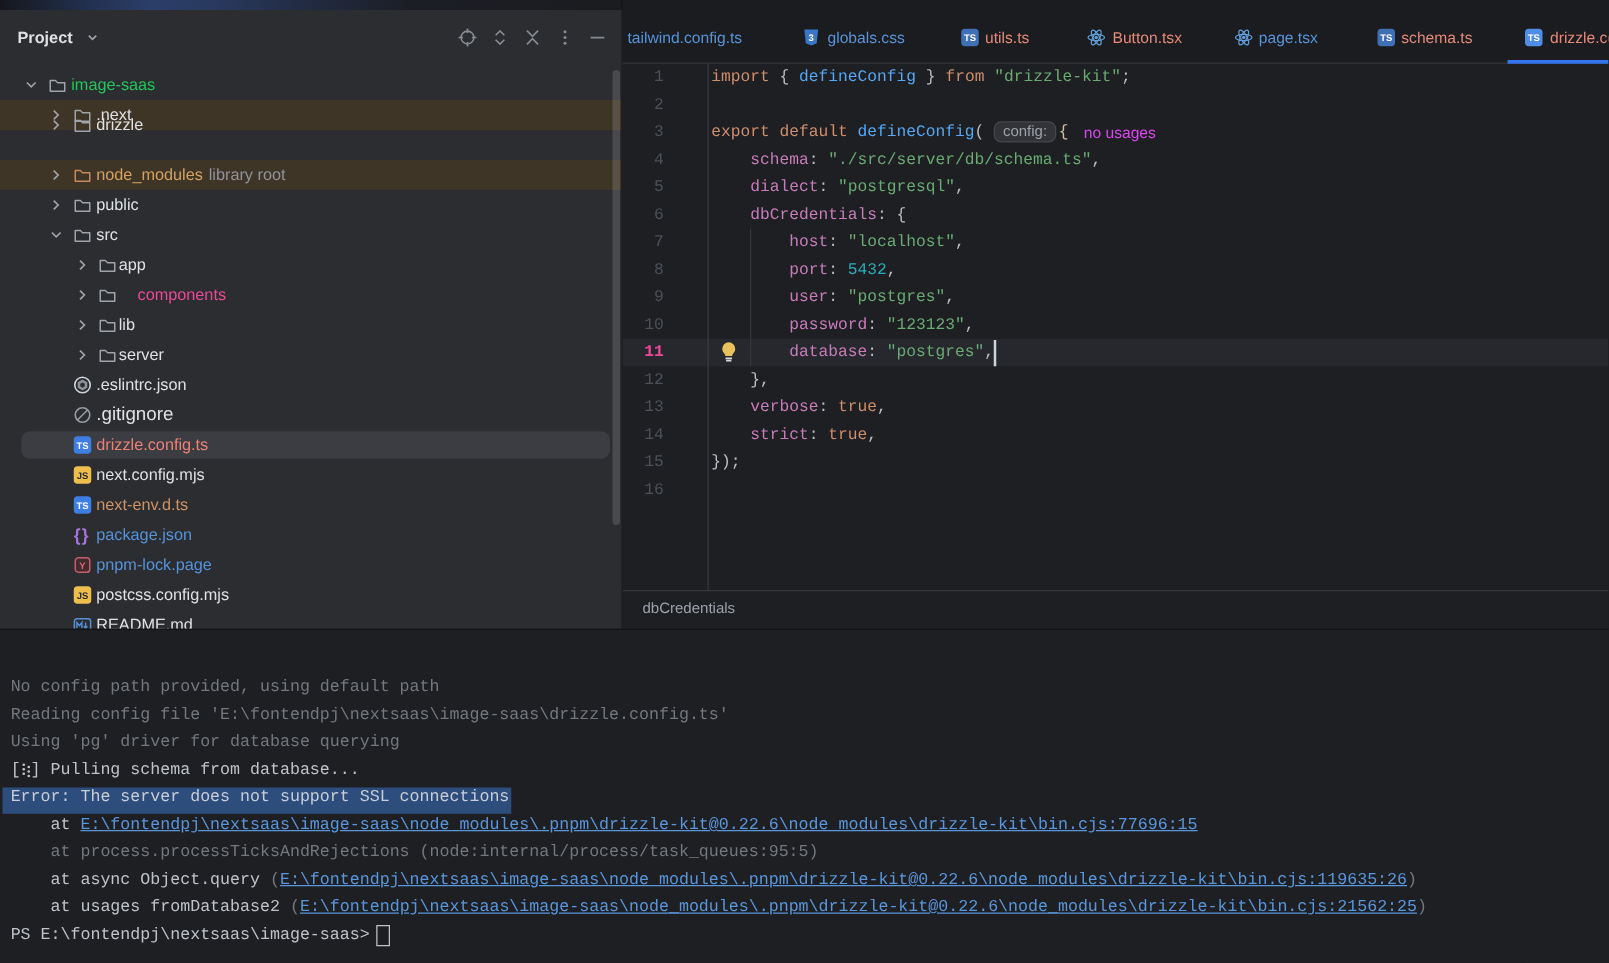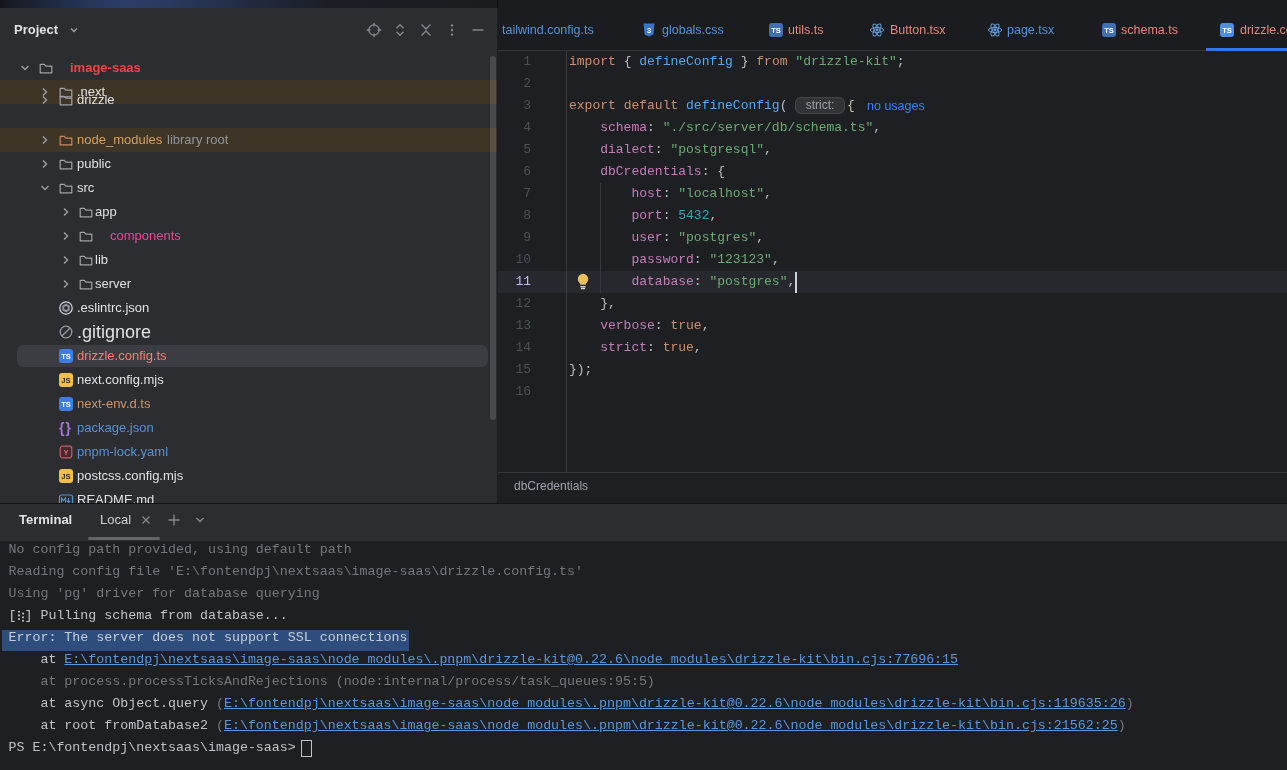--- a/index.html
+++ b/index.html
@@ -51,21 +51,21 @@
     </svg>
 
     <div id="tree">
     <div class="abs" style="left:0;top:48px;width:497px;height:24px;">
           <svg class="abs" style="left:17px;top:4px;" width="16" height="16" viewBox="0 0 16 16">
             <polyline points="4.5,6 8,9.5 11.5,6" fill="none" stroke="#9da0a6" stroke-width="1.4"></polyline>
           </svg>
           <svg class="abs" style="left:38px;top:4px;" width="16" height="16" viewBox="0 0 16 16">
             <path d="M2.2 4.3 H6.3 L7.9 6.1 H13.8 V12.9 H2.2 Z" fill="none" stroke="#9fa3aa" stroke-width="1.2" stroke-linejoin="round"></path>
           </svg>
-          <div class="abs" style="left:70px;top:0;height:24px;line-height:24px;font-size:13px;color:#ef4444;font-weight:bold;white-space:pre;">image-saas</div>
+          <div class="abs" style="left:57px;top:0;height:24px;line-height:24px;font-size:13px;color:#22c55e;font-weight:normal;white-space:pre;">image-saas</div>
         </div>
     <div class="abs" style="left:0;top:72px;width:497px;height:24px;background:#3e3527;">
           <svg class="abs" style="left:37px;top:4px;" width="16" height="16" viewBox="0 0 16 16">
             <polyline points="6,4.5 9.5,8 6,11.5" fill="none" stroke="#9da0a6" stroke-width="1.4"></polyline>
           </svg>
           <svg class="abs" style="left:58px;top:4px;" width="16" height="16" viewBox="0 0 16 16">
             <path d="M2.2 4.3 H6.3 L7.9 6.1 H13.8 V12.9 H2.2 Z" fill="none" stroke="#9fa3aa" stroke-width="1.2" stroke-linejoin="round"></path>
           </svg>
           <div class="abs" style="left:77px;top:0;height:24px;line-height:24px;font-size:13px;color:#dfe1e5;white-space:pre;">.next</div>
         </div>
@@ -148,21 +148,21 @@
             <polygon points="8,3.6 11.8,5.8 11.8,10.2 8,12.4 4.2,10.2 4.2,5.8" fill="#8e929a"></polygon>
             <polygon points="8,5.9 9.8,7 9.8,9 8,10.1 6.2,9 6.2,7" fill="#2b2d30"></polygon>
           </svg>
           <div class="abs" style="left:77px;top:0;height:24px;line-height:24px;font-size:13px;color:#dfe1e5;white-space:pre;">.eslintrc.json</div>
         </div>
     <div class="abs" style="left:0;top:312px;width:497px;height:24px;">
           <svg class="abs" style="left:58px;top:4px;" width="16" height="16" viewBox="0 0 16 16">
             <circle cx="8" cy="8" r="5.8" fill="none" stroke="#969aa2" stroke-width="1.3"></circle>
             <path d="M4.2 11.8 L11.8 4.2" stroke="#969aa2" stroke-width="1.3"></path>
           </svg>
-          <div class="abs" style="left:77px;top:0;height:24px;line-height:24px;font-size:18px;color:#dfe1e5;white-space:pre;">.gitignore</div>
+          <div class="abs" style="left:77px;top:0;height:24px;line-height:24px;font-size:15px;color:#dfe1e5;white-space:pre;">.gitignore</div>
         </div>
     <div class="abs" style="left:17px;top:337px;width:471px;height:22px;background:#3b3d42;border-radius:7px;"></div>
     <div class="abs" style="left:0;top:336px;width:497px;height:24px;">
           <svg class="abs" style="left:58px;top:4px;" width="16" height="16" viewBox="0 0 16 16">
             <rect x="1" y="1" width="14" height="14" rx="3" fill="#3e7ee2"></rect>
             <text x="8" y="11.2" font-family="Liberation Sans" font-size="7.6" font-weight="bold" fill="#ffffff" text-anchor="middle">TS</text>
           </svg>
           <div class="abs" style="left:77px;top:0;height:24px;line-height:24px;font-size:13px;color:#ee8175;white-space:pre;">drizzle.config.ts</div>
         </div>
     <div class="abs" style="left:0;top:360px;width:497px;height:24px;">
@@ -181,21 +181,21 @@
         </div>
     <div class="abs" style="left:0;top:408px;width:497px;height:24px;">
           <div class="abs" style="left:59px;top:0;height:24px;line-height:24px;font-size:14px;font-weight:bold;color:#a874d9;letter-spacing:1px;">{}</div>
           <div class="abs" style="left:77px;top:0;height:24px;line-height:24px;font-size:13px;color:#5792d8;white-space:pre;">package.json</div>
         </div>
     <div class="abs" style="left:0;top:432px;width:497px;height:24px;">
           <svg class="abs" style="left:58px;top:4px;" width="16" height="16" viewBox="0 0 16 16">
             <rect x="2.2" y="2.2" width="11.6" height="11.6" rx="2.5" fill="#432a2e" stroke="#c75c6a" stroke-width="1.2"></rect>
             <text x="8" y="11" font-family="Liberation Sans" font-size="7.6" font-weight="bold" fill="#d9697a" text-anchor="middle">Y</text>
           </svg>
-          <div class="abs" style="left:77px;top:0;height:24px;line-height:24px;font-size:13px;color:#5792d8;white-space:pre;">pnpm-lock.yaml</div>
+          <div class="abs" style="left:77px;top:0;height:24px;line-height:24px;font-size:13px;color:#5792d8;white-space:pre;">pnpm-lock.page</div>
         </div>
     <div class="abs" style="left:0;top:456px;width:497px;height:24px;">
           <svg class="abs" style="left:58px;top:4px;" width="16" height="16" viewBox="0 0 16 16">
             <rect x="1" y="1" width="14" height="14" rx="3" fill="#efbe4d"></rect>
             <text x="8" y="11.2" font-family="Liberation Sans" font-size="7.6" font-weight="bold" fill="#2b2d30" text-anchor="middle">JS</text>
           </svg>
           <div class="abs" style="left:77px;top:0;height:24px;line-height:24px;font-size:13px;color:#dfe1e5;white-space:pre;">postcss.config.mjs</div>
         </div>
     <div class="abs" style="left:0;top:480px;width:497px;height:24px;">
           <svg class="abs" style="left:58px;top:4px;" width="16" height="16" viewBox="0 0 16 16">
@@ -264,21 +264,21 @@
     <pre class="abs" style="left:0;top:43px;width:33px;text-align:right;font-size:13px;line-height:22px;color:#4b5059;">1
 2
 3
 4
 5
 6
 7
 8
 9
 10
-<span style="color:#c4b5fd;">11</span>
+<span style="color:#ec4899;font-weight:bold;">11</span>
 12
 13
 14
 15
 16</pre>
     <div class="abs" style="left:68px;top:43px;width:1px;height:421px;background:#383b40;"></div>
 
     <div class="abs" style="left:102px;top:175px;width:1px;height:110px;background:#34373b;"></div>
 
     <pre class="abs" style="left:71px;top:43px;font-size:13px;line-height:22px;color:#bcbec4;"><span class="kw">import</span> <span class="pun">{</span> <span class="fn">defineConfig</span> <span class="pun">}</span> <span class="kw">from</span> <span class="str">"drizzle-kit"</span><span class="pun">;</span>
@@ -291,64 +291,50 @@
         <span class="prop">port</span><span class="pun">: </span><span class="num">5432</span><span class="pun">,</span>
         <span class="prop">user</span><span class="pun">: </span><span class="str">"postgres"</span><span class="pun">,</span>
         <span class="prop">password</span><span class="pun">: </span><span class="str">"123123"</span><span class="pun">,</span>
         <span class="prop">database</span><span class="pun">: </span><span class="str">"postgres"</span><span class="pun">,</span>
     <span class="pun">},</span>
     <span class="prop">verbose</span><span class="pun">: </span><span class="kw">true</span><span class="pun">,</span>
     <span class="prop">strict</span><span class="pun">: </span><span class="kw">true</span><span class="pun">,</span>
 <span class="pun">});</span>
 </pre>
 
-    <div class="abs" style="left:297px;top:89px;width:48px;height:15px;line-height:15px;background:#313337;border:1px solid #45474c;border-radius:6px;font-size:12px;color:#9da1a8;text-align:center;">strict:</div>
+    <div class="abs" style="left:297px;top:89px;width:48px;height:15px;line-height:15px;background:#313337;border:1px solid #45474c;border-radius:6px;font-size:12px;color:#9da1a8;text-align:center;">config:</div>
     <pre class="abs" style="left:349px;top:87px;font-size:13px;line-height:22px;color:#d0c0a0;">{</pre>
-    <div class="abs" style="left:369px;top:87px;height:22px;line-height:22px;font-size:12.5px;color:#3b82f6;">no usages</div>
+    <div class="abs" style="left:369px;top:87px;height:22px;line-height:22px;font-size:12.5px;color:#d946ef;">no usages</div>
 
     <svg class="abs" style="left:79px;top:265px;" width="12" height="17" viewBox="0 0 12 17">
       <path d="M6 0.8 a5.2 5.2 0 0 1 5.2 5.2 c0 2.1-1 3-1.7 3.9-.5.6-.8 1.1-.8 1.8 H3.3 c0-.7-.3-1.2-.8-1.8C1.8 9 0.8 8.1 0.8 6 A5.2 5.2 0 0 1 6 0.8 Z" fill="#e8c05c"></path>
       <path d="M3.4 13.6 H8.6 M3.9 15.5 H8.1" stroke="#d5d7db" stroke-width="1.4"></path>
     </svg>
 
     <div class="abs" style="left:297px;top:264px;width:2px;height:21px;background:#ced3db;"></div>
     </div>
 
     <div class="abs" style="left:0;top:464px;width:789px;height:1px;background:#35373a;"></div>
     <div class="abs" style="left:16px;top:466px;width:300px;height:25px;line-height:25px;font-size:12px;color:#9da2ac;">dbCredentials</div>
   </div>
 
   <div class="abs" style="left:0;top:503px;width:1287px;height:1px;background:#121315;"></div>
 
-  <div id="termhdr" class="abs" style="left:0;top:504px;width:1287px;height:37px;background:#2b2d30;">
-    <div class="abs" style="left:19px;top:5px;height:22px;line-height:22px;font-size:13px;font-weight:bold;color:#dfe1e5;">Terminal</div>
-    <div class="abs" style="left:100px;top:5px;height:22px;line-height:22px;font-size:13px;color:#ced0d6;">Local</div>
-    <svg class="abs" style="left:138px;top:8px;" width="16" height="16" viewBox="0 0 16 16">
-      <path d="M4.5 4.5 L11.5 11.5 M11.5 4.5 L4.5 11.5" stroke="#868a91" stroke-width="1.2"></path>
-    </svg>
-    <svg class="abs" style="left:166px;top:8px;" width="16" height="16" viewBox="0 0 16 16">
-      <path d="M8 2.5 V13.5 M2.5 8 H13.5" stroke="#868a91" stroke-width="1.4"></path>
-    </svg>
-    <svg class="abs" style="left:192px;top:8px;" width="16" height="16" viewBox="0 0 16 16">
-      <polyline points="4.5,6 8,9.5 11.5,6" fill="none" stroke="#868a91" stroke-width="1.4"></polyline>
-    </svg>
-    <div class="abs" style="left:88px;top:33px;width:72px;height:3px;background:#63666a;border-radius:1.5px;"></div>
-  </div>
 
   <div id="term" class="abs" style="left:0;top:541px;width:1287px;height:229px;background:#1e1f22;overflow:hidden;">
     <div class="abs" style="left:2px;top:89px;width:407px;height:21px;background:#2d4d7c;"></div>
     <pre class="abs" style="left:8.5px;top:-2px;font-size:13.3px;line-height:22px;"><span class="tgray">No config path provided, using default path</span>
 <span class="tgray">Reading config file 'E:\fontendpj\nextsaas\image-saas\drizzle.config.ts'</span>
 <span class="tgray">Using 'pg' driver for database querying</span>
 <span class="twhite">[ ] Pulling schema from database...</span>
 <span style="color:#c8cdd8;">Error: The server does not support SSL connections</span>
 <span class="twhite">    at </span><span class="tlink">E:\fontendpj\nextsaas\image-saas\node_modules\.pnpm\drizzle-kit@0.22.6\node_modules\drizzle-kit\bin.cjs:77696:15</span>
 <span class="tgray">    at process.processTicksAndRejections (node:internal/process/task_queues:95:5)</span>
 <span class="twhite">    at async Object.query </span><span class="tgray">(</span><span class="tlink">E:\fontendpj\nextsaas\image-saas\node_modules\.pnpm\drizzle-kit@0.22.6\node_modules\drizzle-kit\bin.cjs:119635:26</span><span class="tgray">)</span>
-<span class="twhite">    at root fromDatabase2 </span><span class="tgray">(</span><span class="tlink">E:\fontendpj\nextsaas\image-saas\node_modules\.pnpm\drizzle-kit@0.22.6\node_modules\drizzle-kit\bin.cjs:21562:25</span><span class="tgray">)</span>
+<span class="twhite">    at usages fromDatabase2 </span><span class="tgray">(</span><span class="tlink">E:\fontendpj\nextsaas\image-saas\node_modules\.pnpm\drizzle-kit@0.22.6\node_modules\drizzle-kit\bin.cjs:21562:25</span><span class="tgray">)</span>
 <span class="twhite">PS E:\fontendpj\nextsaas\image-saas&gt; </span></pre>
     <svg class="abs" style="left:16px;top:69px;" width="10" height="13" viewBox="0 0 10 13">
       <g fill="#c2c4c9">
           <circle cx="3" cy="1.8" r="1.05"></circle>
           <circle cx="3" cy="5.4" r="1.05"></circle>
           <circle cx="3" cy="9" r="1.05"></circle>
           <circle cx="7" cy="3.6" r="1.05"></circle>
           <circle cx="7" cy="7.2" r="1.05"></circle>
           <circle cx="7" cy="10.8" r="1.05"></circle>
         </g>

